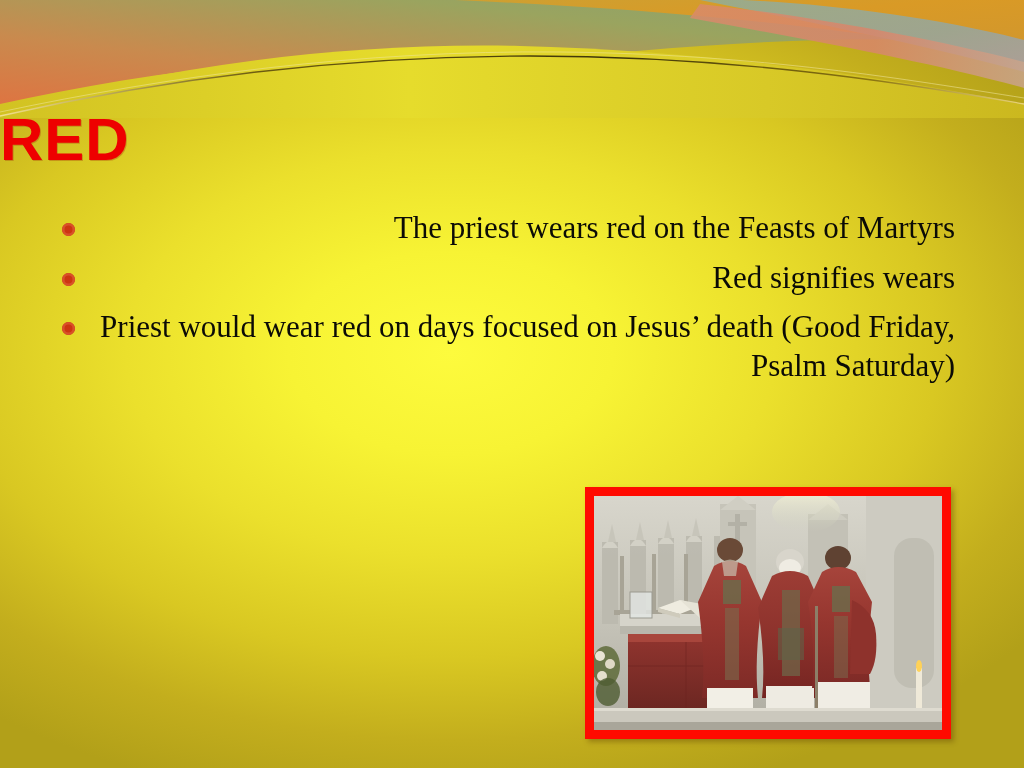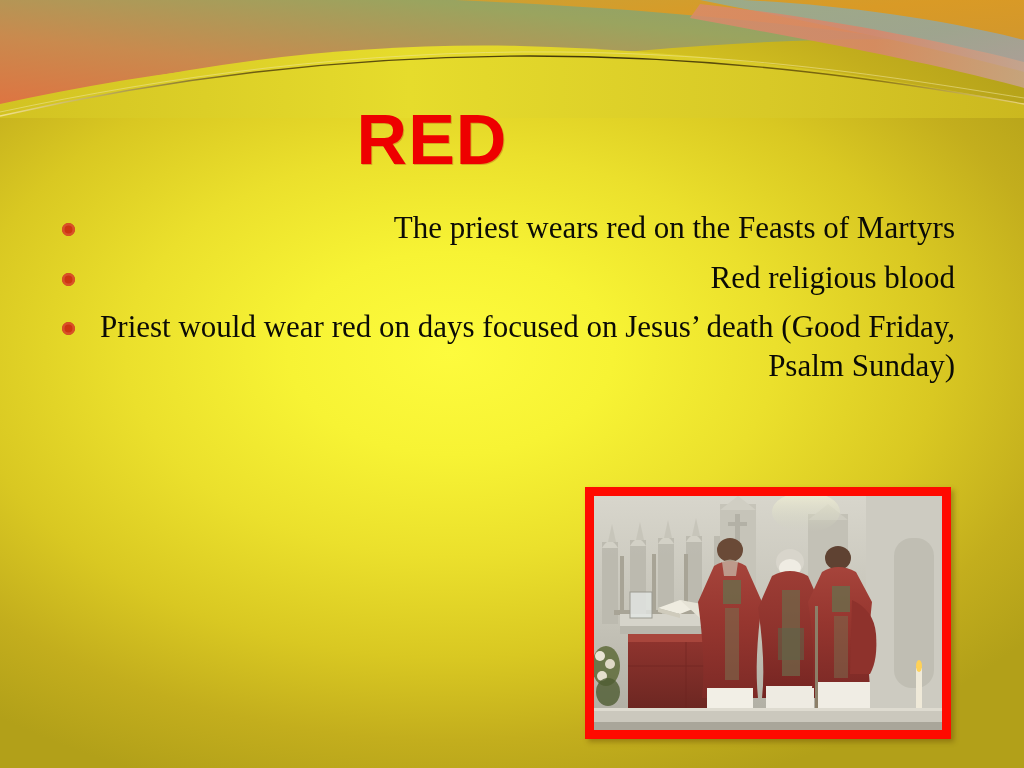--- a/index.html
+++ b/index.html
@@ -31,24 +31,24 @@
     top:0; left:0;
     width:1024px; height:118px;
     pointer-events:none;
   }
 
   
   #title {
     position:absolute;
     top:98px; left:0;
     width:864px;
-    text-align:center;
+    text-align:left;
     font-family:"Liberation Sans", sans-serif;
     font-weight:bold;
-    font-size:70px;
+    font-size:60px;
     line-height:84px;
     letter-spacing:1px;
     color:#ee0000;
     text-shadow:1px 1px 0 rgba(150,0,0,.25);
   }
 
   
   #bullets {
     position:absolute;
     top:209px; left:55px;
@@ -153,26 +153,26 @@
   <div id="bullets">
 
     <div class="bullet-row">
       <span class="bullet-dot"></span>
       <span class="bullet-text">The priest wears red on the Feasts of Martyrs</span>
     </div>
 
 
     <div class="bullet-row">
       <span class="bullet-dot"></span>
-      <span class="bullet-text">Red religious blood</span>
+      <span class="bullet-text">Red signifies wears</span>
     </div>
 
     <div class="bullet-row">
       <span class="bullet-dot"></span>
-      <span class="bullet-text">Priest would wear red on days focused on Jesus’ death (Good Friday, Psalm Sunday)</span>
+      <span class="bullet-text">Priest would wear red on days focused on Jesus’ death (Good Friday, Psalm Saturday)</span>
     </div>
 
   </div>
 
   <div id="photo-frame">
     <div id="photo">
       <svg viewBox="0 0 348 234" preserveAspectRatio="none">
         <defs>
           <linearGradient id="pStone" x1="0" y1="0" x2="0" y2="1">
             <stop offset="0%" stop-color="#d8d6cc"></stop>

